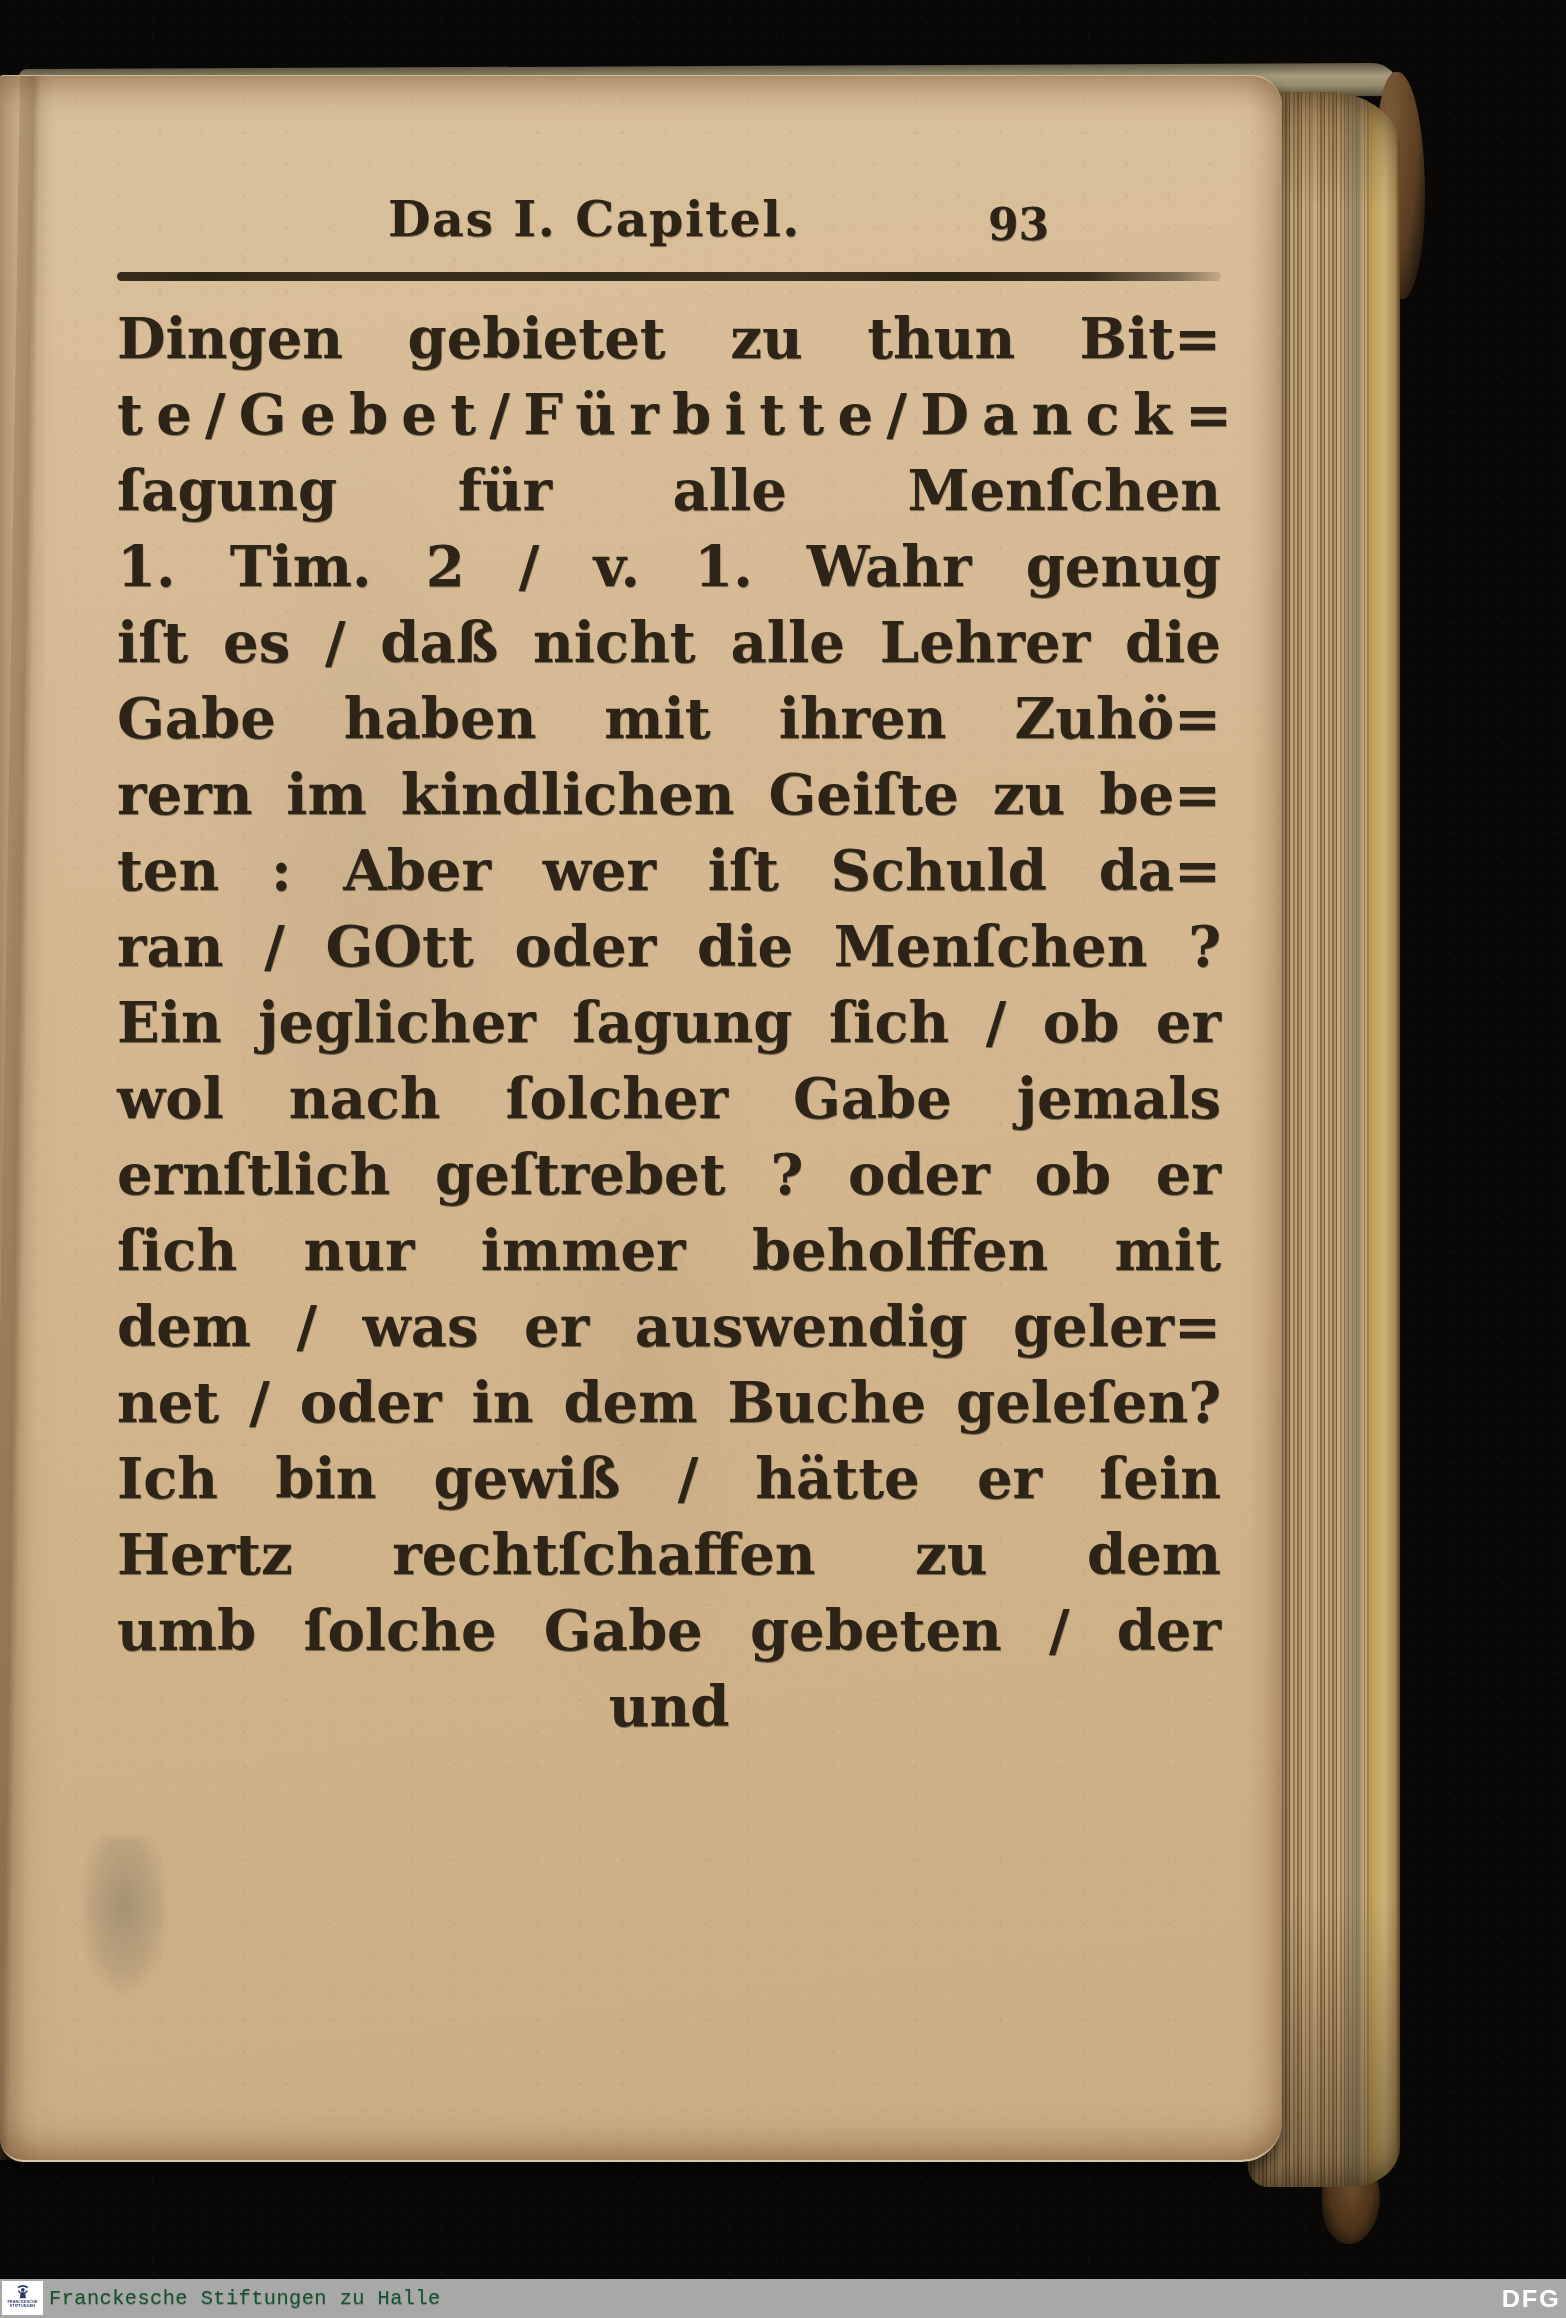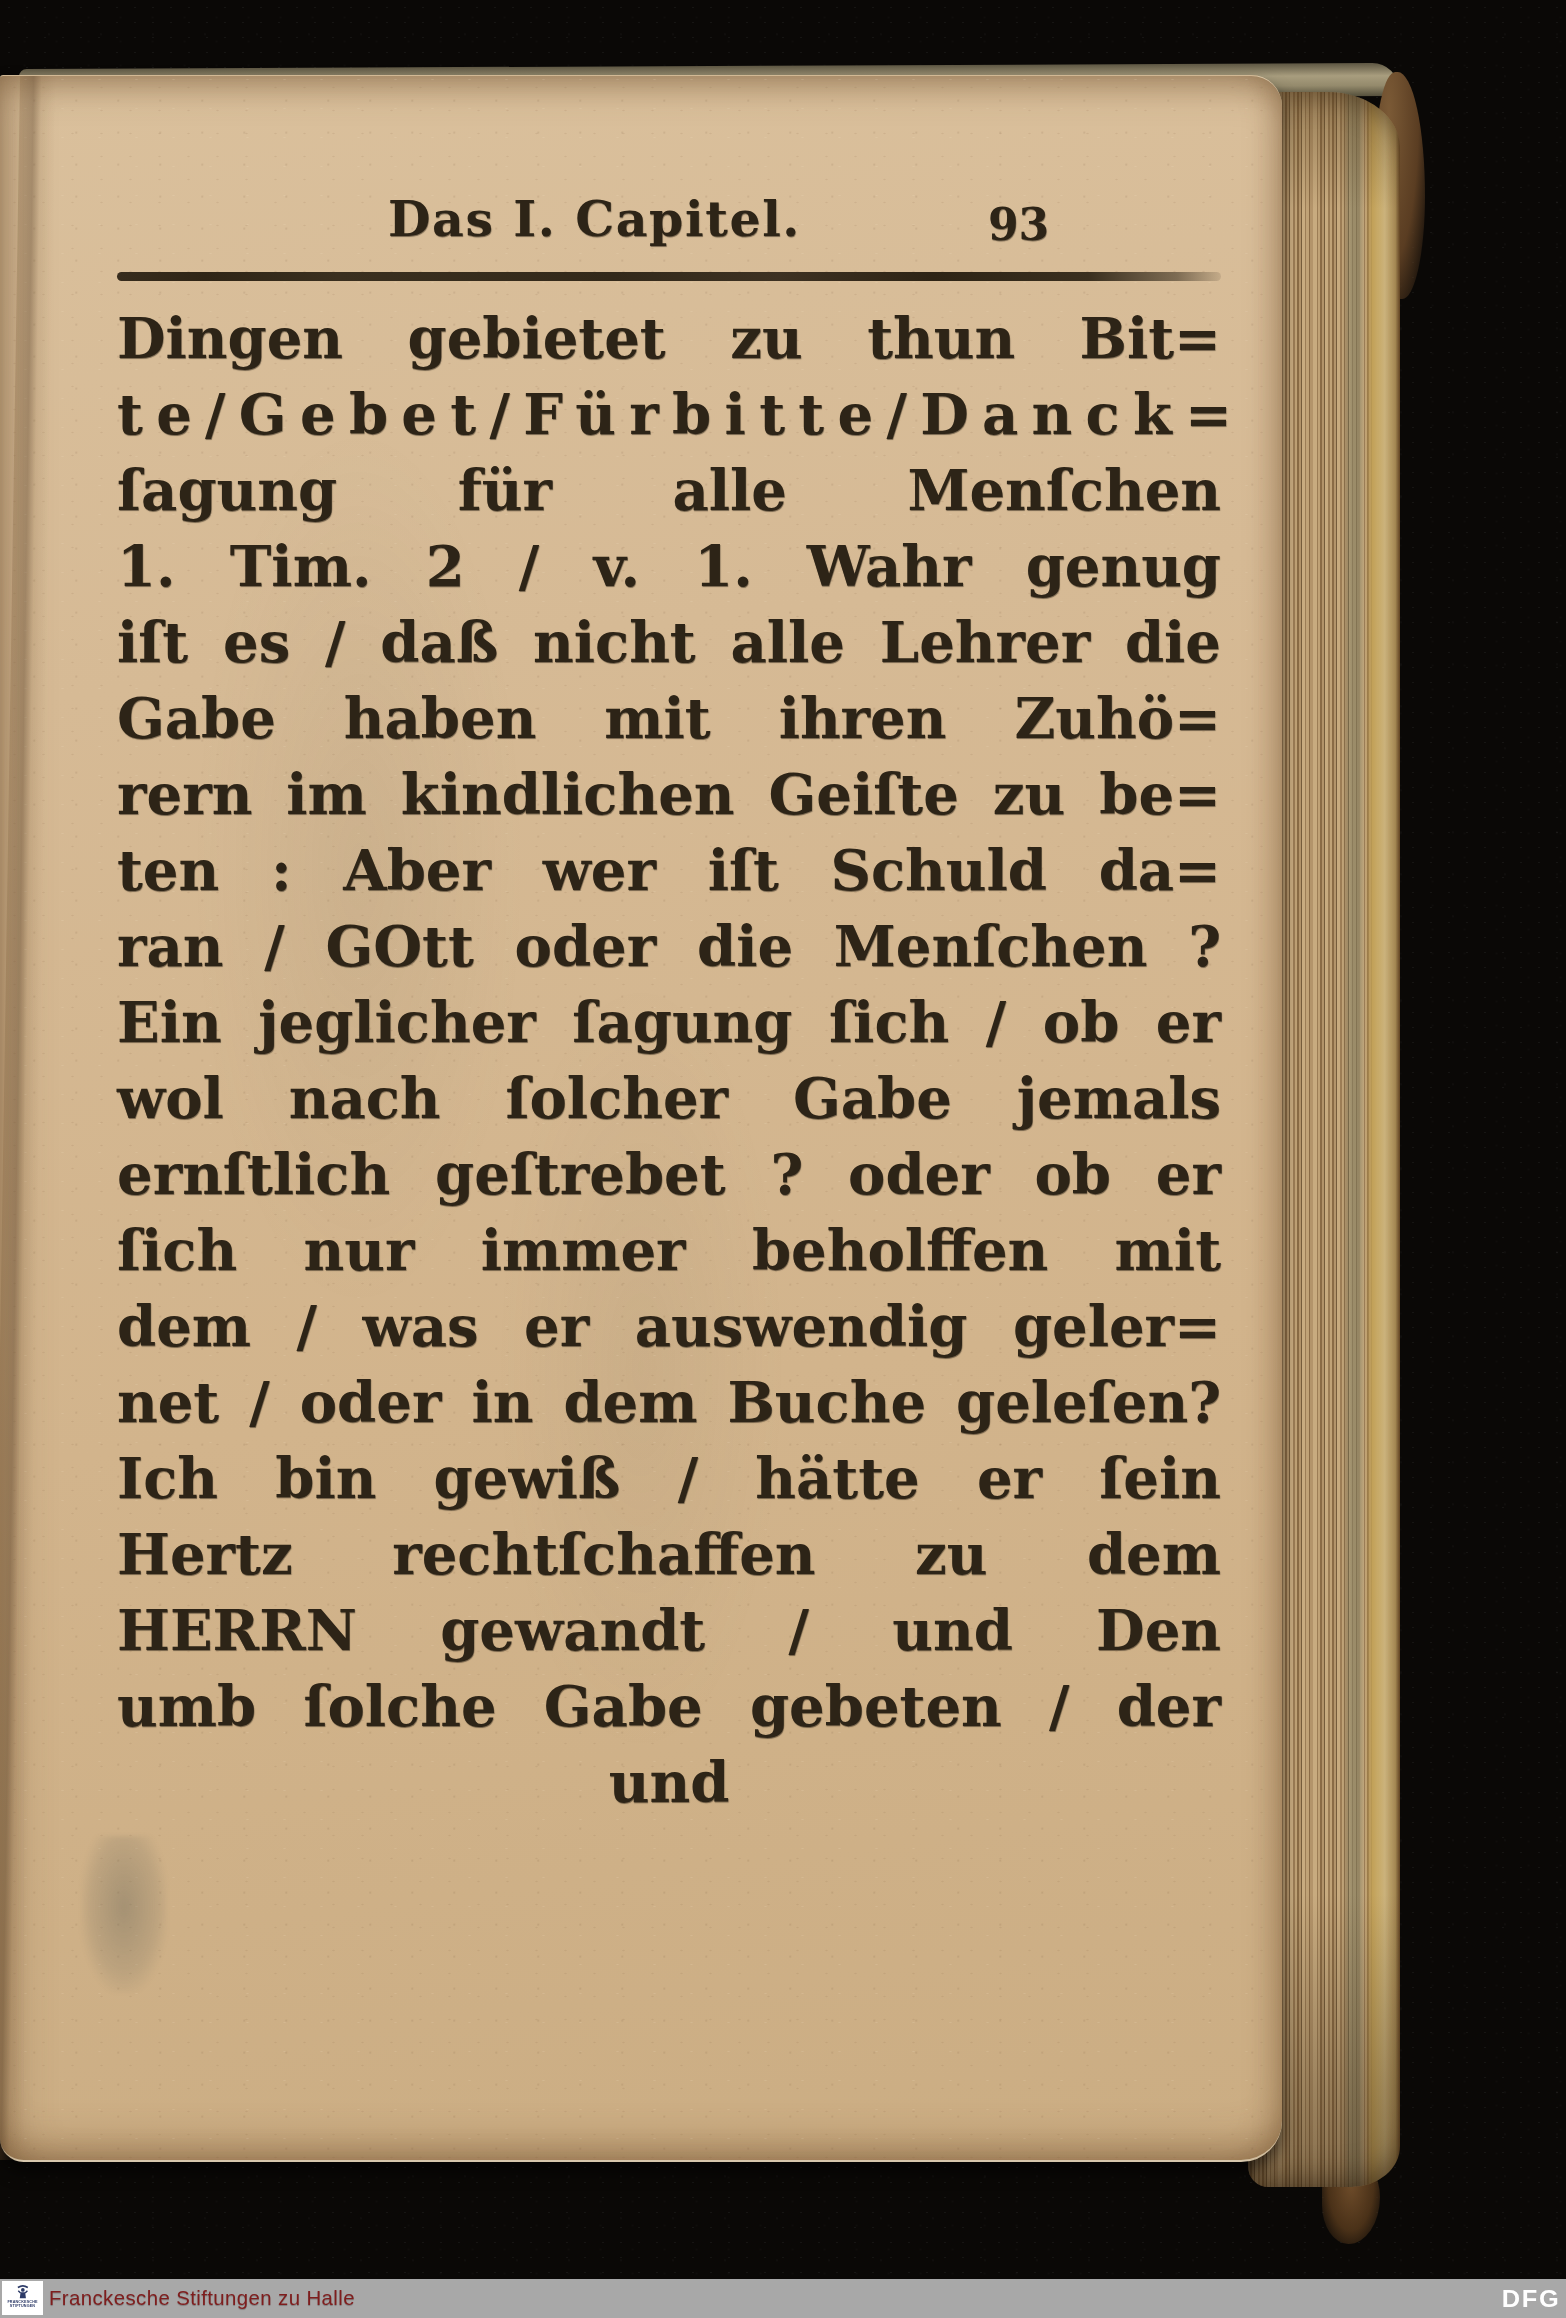--- a/index.html
+++ b/index.html
@@ -133,22 +133,22 @@
     background:#ffffff; display:flex; flex-direction:column; align-items:center; justify-content:flex-start;
     padding-top:1.6px; box-sizing:border-box;
   }
   .logo-glyph{ width:15.7px; height:17px; display:block; }
   .logo-caption{
     color:#2c3a67; font-family:"Liberation Sans",sans-serif; font-weight:bold;
     font-size:7.8px; line-height:7.8px; letter-spacing:0.3px; text-align:center;
     transform:scale(.48); transform-origin:top center; white-space:nowrap;
   }
   .footer-title{
-    position:absolute; left:49px; top:7.8px; color:#7f1d1d;
-    font-family:Liberation Sans, sans-serif; font-size:20.4px; letter-spacing:0.4px;
+    position:absolute; left:49px; top:7.8px; color:#14532d;
+    font-family:Liberation Mono, monospace; font-size:20.4px; letter-spacing:0.4px;
     text-shadow:0 0.8px 0.8px rgba(0,0,0,.25); white-space:nowrap;
   }
   .dfg-logo{
     position:absolute; right:5.5px; top:7px; color:#ffffff;
     font-family:"Liberation Sans", sans-serif; font-weight:bold; font-size:23.5px;
     letter-spacing:1.6px; transform:scaleX(1.08); transform-origin:right center;
   }
 </style>
 </head>
 <body>
@@ -183,21 +183,20 @@
         <div class="line">ten : Aber wer iſt Schuld da=</div>
         <div class="line">ran / GOtt oder die Menſchen ?</div>
         <div class="line">Ein jeglicher ſagung ſich / ob er</div>
         <div class="line">wol nach ſolcher Gabe jemals</div>
         <div class="line">ernſtlich geſtrebet ? oder ob er</div>
         <div class="line">ſich nur immer beholffen mit</div>
         <div class="line">dem / was er auswendig geler=</div>
         <div class="line">net / oder in dem Buche geleſen?</div>
         <div class="line">Ich bin gewiß / hätte er ſein</div>
         <div class="line">Hertz rechtſchaffen zu dem</div>
-        <div class="line">HERRN gewandt / und Den</div>
         <div class="line">umb ſolche Gabe gebeten / der</div>
         <div class="catchword-line">und</div>
       </div>
     </div>
   </div>
 
   <div class="footer-bar">
     <div class="logo-box">
       <svg class="logo-glyph" viewBox="0 0 20 22" xmlns="http://www.w3.org/2000/svg">
         <path d="M3 5 Q10 0 17 5 L16 7 Q10 3 4 7 Z" fill="#2c3a67"></path>

